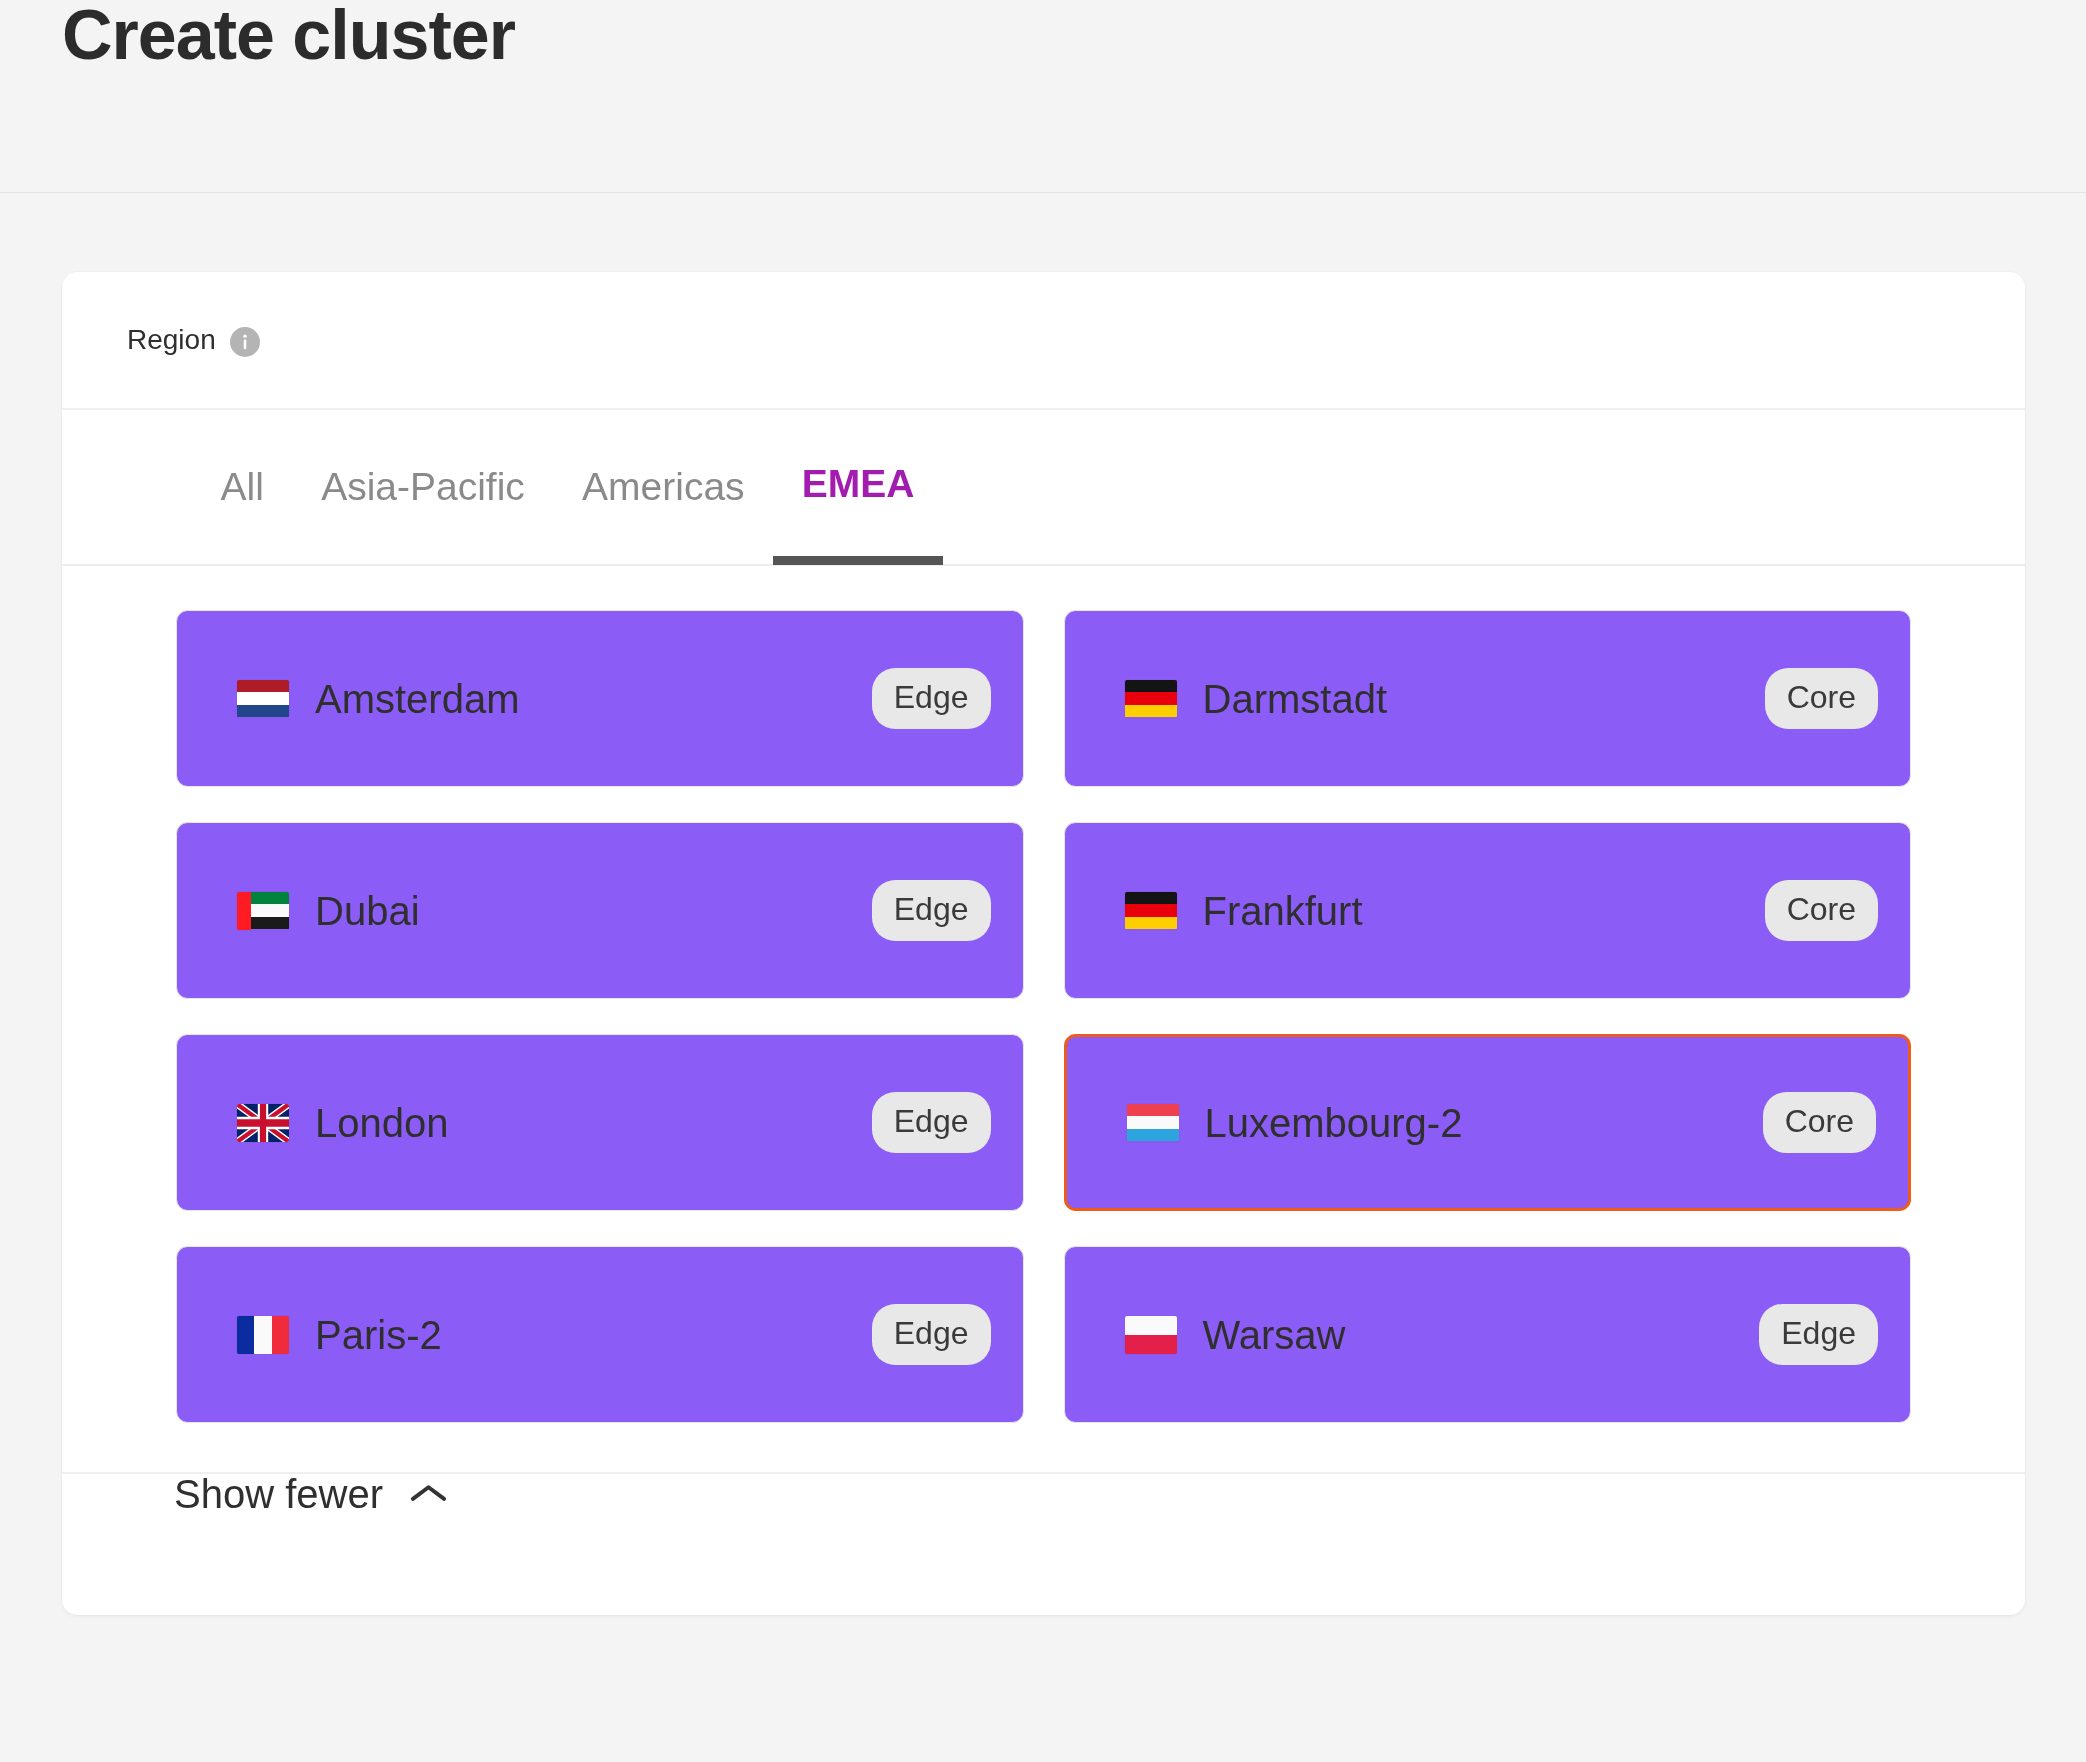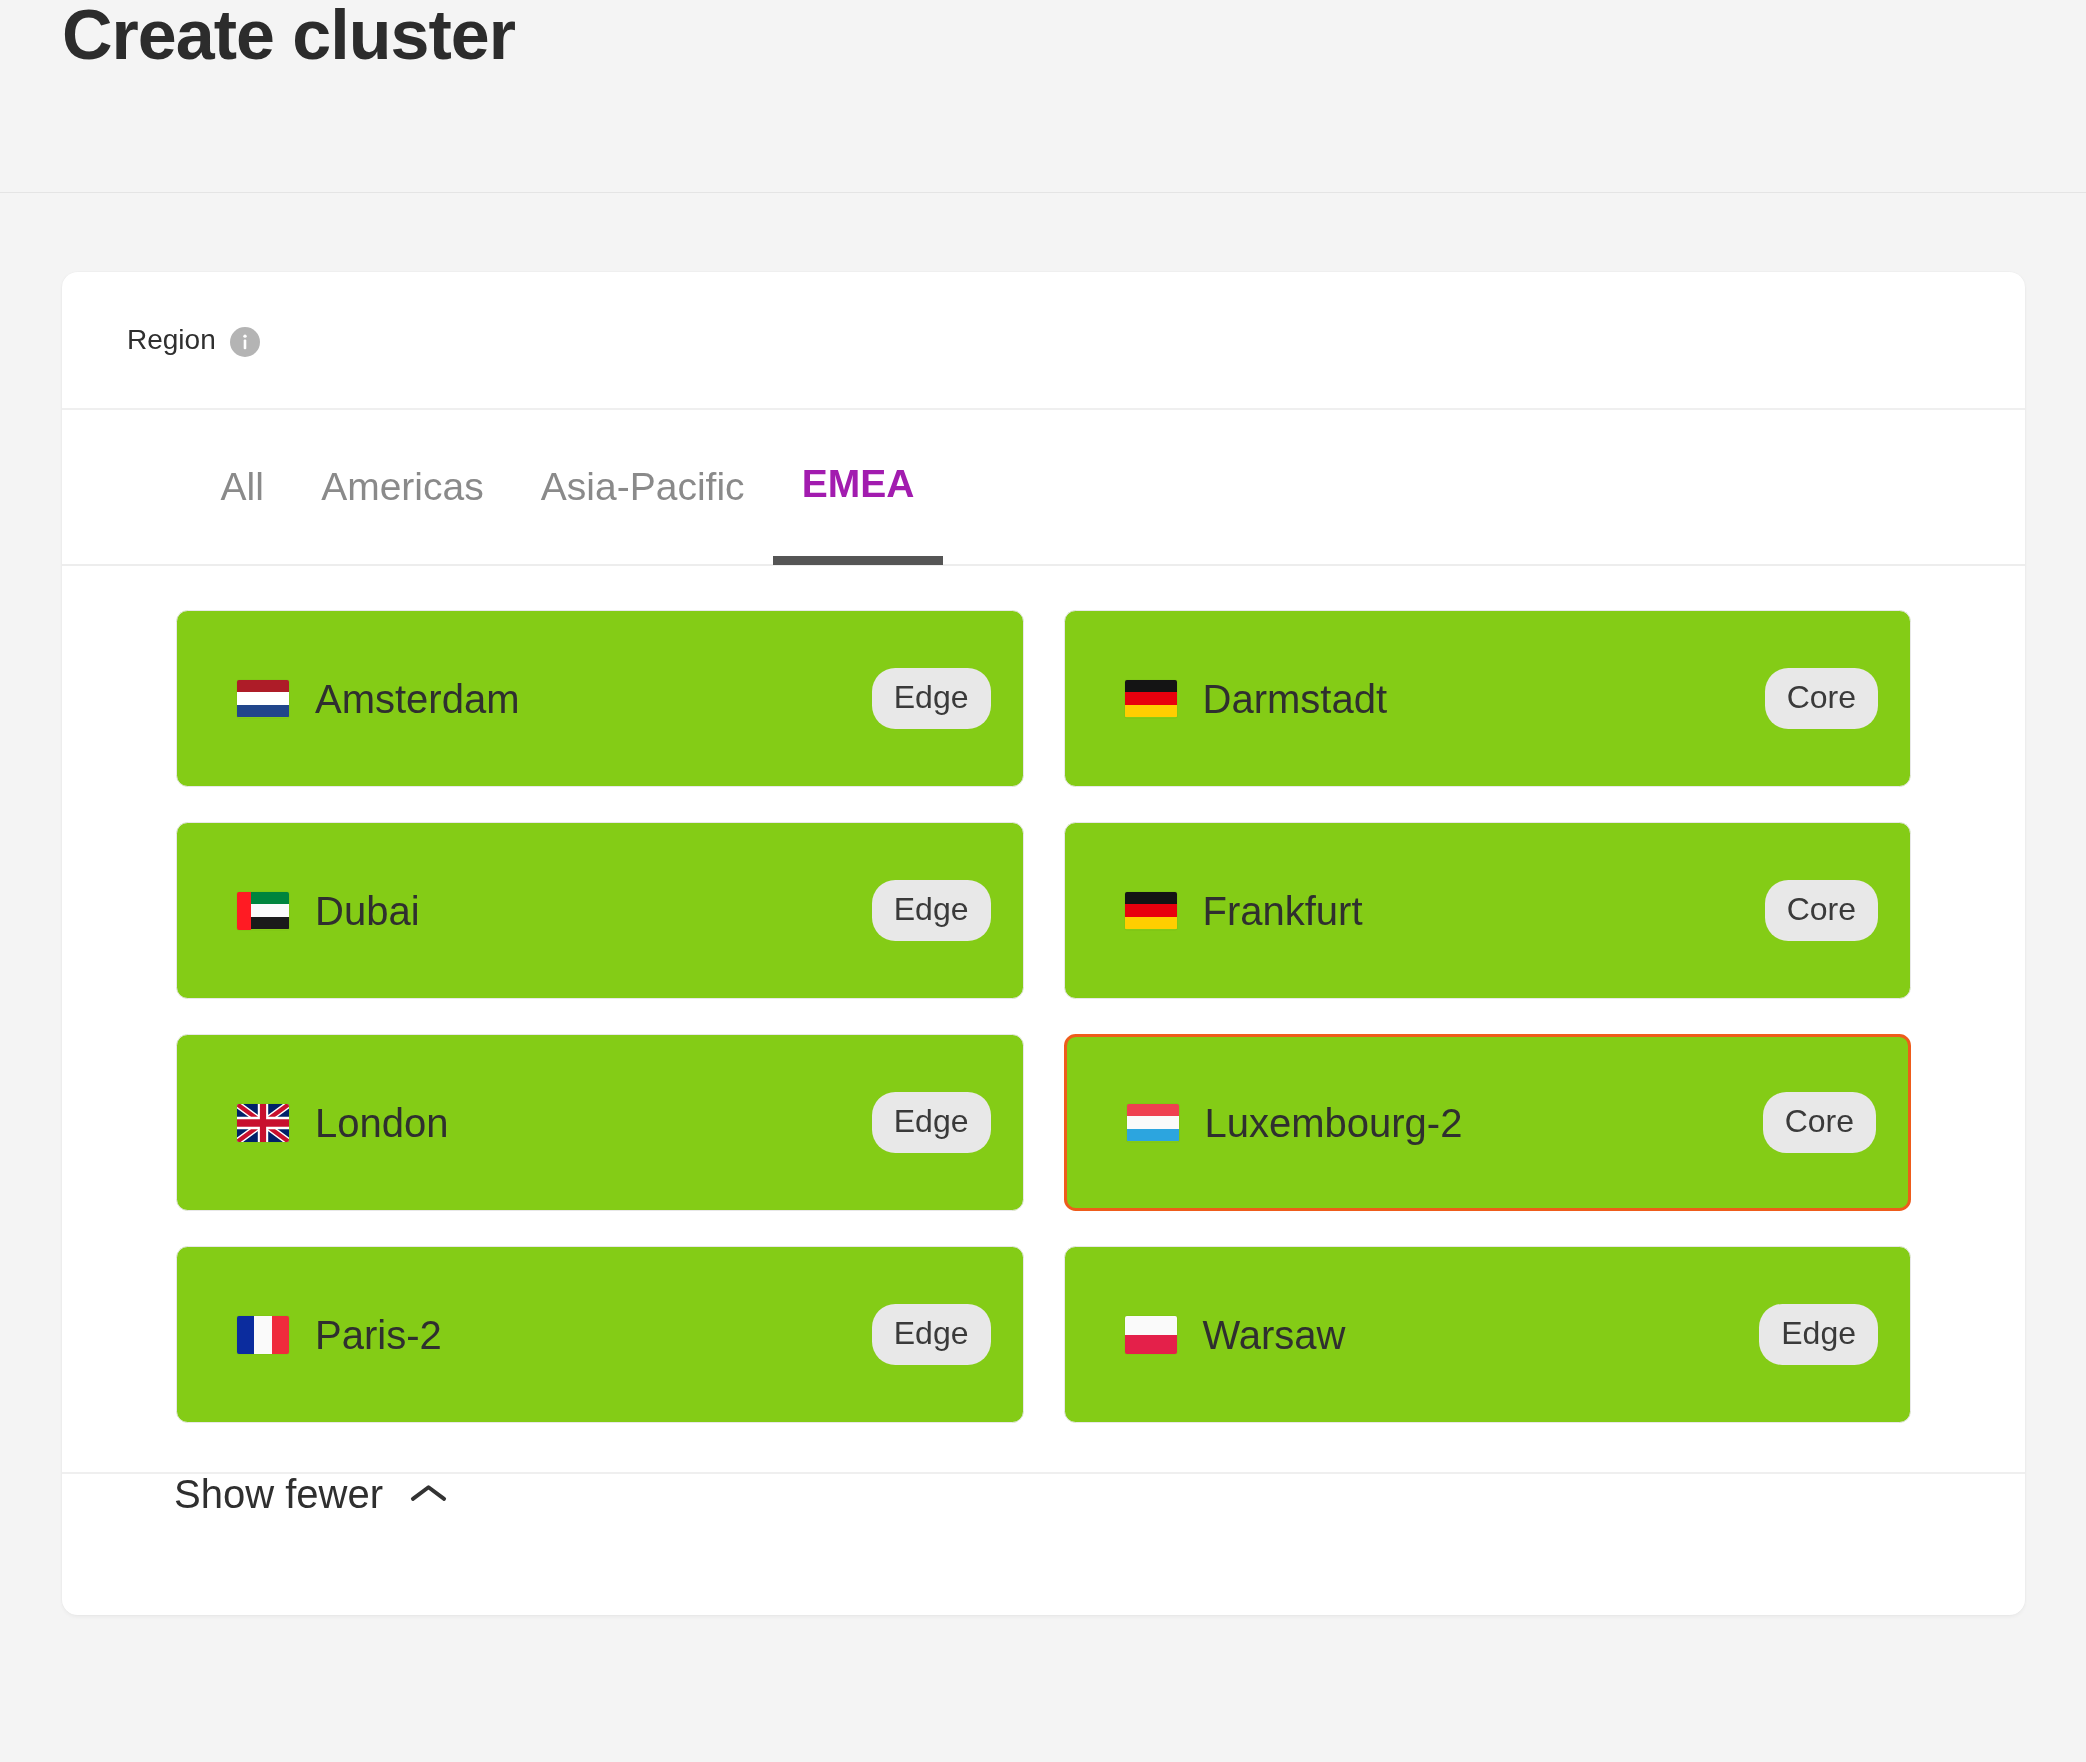--- a/index.html
+++ b/index.html
@@ -110,21 +110,21 @@
     display: grid;
     grid-template-columns: 1fr 1fr;
     column-gap: 40px;
     row-gap: 35px;
   }
   .region-card {
     height: 177px;
     box-sizing: border-box;
     border: 1.9px solid #E8E8E8;
     border-radius: 11.7px;
-    background: #84cc16;
+    background: #8b5cf6;
     display: flex;
     align-items: center;
     padding: 0 32px 0 60px;
     cursor: pointer;
   }
   .region-card.selected {
     border: 3.2px solid #EE5C1B;
   }
   .region-left {
     display: flex;
@@ -201,22 +201,22 @@
       <span class="info-icon">
         <svg width="30" height="30" viewBox="0 0 46 46" aria-hidden="true">
           <rect x="21" y="19" width="4" height="15" rx="1.6" fill="#FFFFFF"></rect>
           <circle cx="23" cy="14" r="2.6" fill="#FFFFFF"></circle>
         </svg>
       </span>
     </div>
 
     <div class="tabs-bar">
       <div class="tab">All</div>
+      <div class="tab">Asia-Pacific</div>
       <div class="tab">Americas</div>
-      <div class="tab">Asia-Pacific</div>
       <div class="tab active">EMEA</div>
     </div>
 
     <div class="grid-area">
       <div class="region-grid">
 
         <div class="region-card">
           <div class="region-left">
             <span class="flag">
               <span class="f-band" style="top:0;height:33.34%;background:#AE1C28;"></span>

